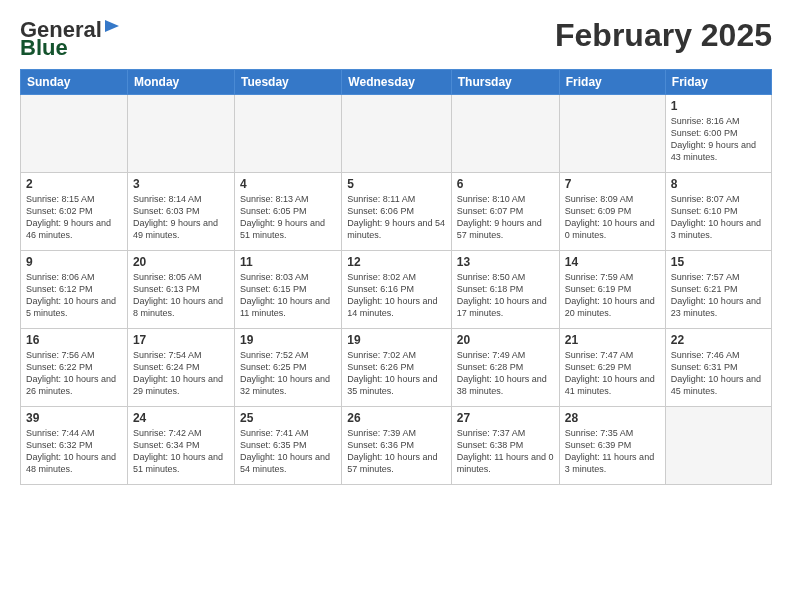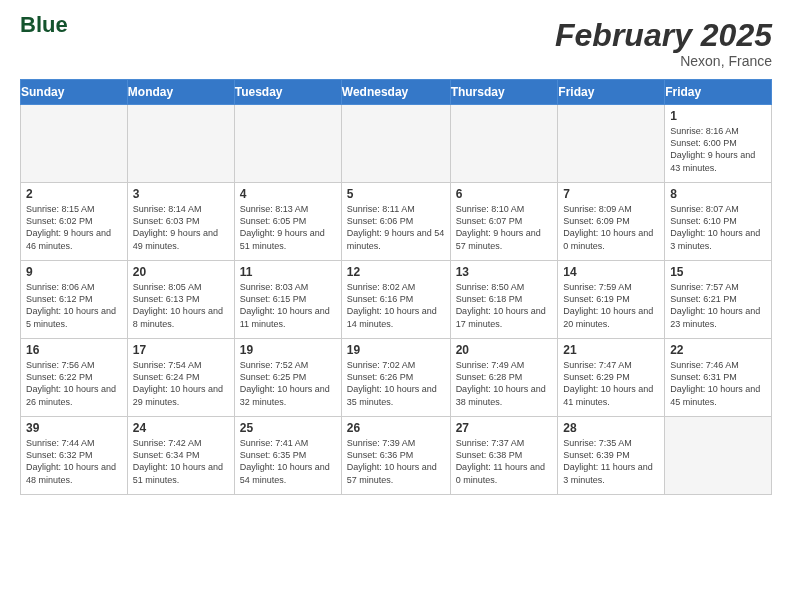--- a/index.html
+++ b/index.html
@@ -38,37 +38,36 @@
       margin-bottom: 1px;
     }
     .title-block {
       text-align: right;
     }
     .month-title {
       font-size: 32px;
       font-weight: bold;
       color: #333;
       line-height: 1.1;
-      font-style: italic;
     }
     .location {
       font-size: 14px;
       color: #555;
     }
     .calendar {
       width: 100%;
       border-collapse: collapse;
       border: 1px solid #ccc;
     }
     .calendar th {
       background-color: #3578c8;
       color: #fff;
       font-size: 12px;
       font-weight: bold;
-      padding: 5px 0;
+      padding: 5px 6px;
       text-align: left;
       border: 1px solid #4a8ad4;
     }
     .calendar td {
       vertical-align: top;
       border: 1px solid #ccc;
       padding: 4px 5px;
       font-size: 9.5px;
       color: #333;
       width: 113px;
@@ -91,26 +90,31 @@
       line-height: 1.35;
     }
   </style>
 </head>
 <body>
 
 <div class="page">
   <div class="header">
     <div class="logo">
       <div style="display:flex;flex-direction:column;align-items:flex-start;">
+        <div style="display:flex;align-items:center;">
+          <span class="logo-general">General</span>
+          <svg class="logo-icon" viewBox="0 0 18 22" xmlns="http://www.w3.org/2000/svg">
+            <polygon points="2,2 16,8 2,14" fill="#3578c8"></polygon>
+          </svg>
+        </div>
         <span class="logo-blue" style="margin-top:-4px;">Blue</span>
       </div>
     </div>
     <div class="title-block">
       <div class="month-title">February 2025</div>
-      <div class="location">Nexon, France</div>
     </div>
   </div>
 
   <table class="calendar">
     <thead>
       <tr>
         <th><span>Sunday</span></th>
         <th><span>Monday</span></th>
         <th><span>Tuesday</span></th>
         <th><span>Wednesday</span></th>

